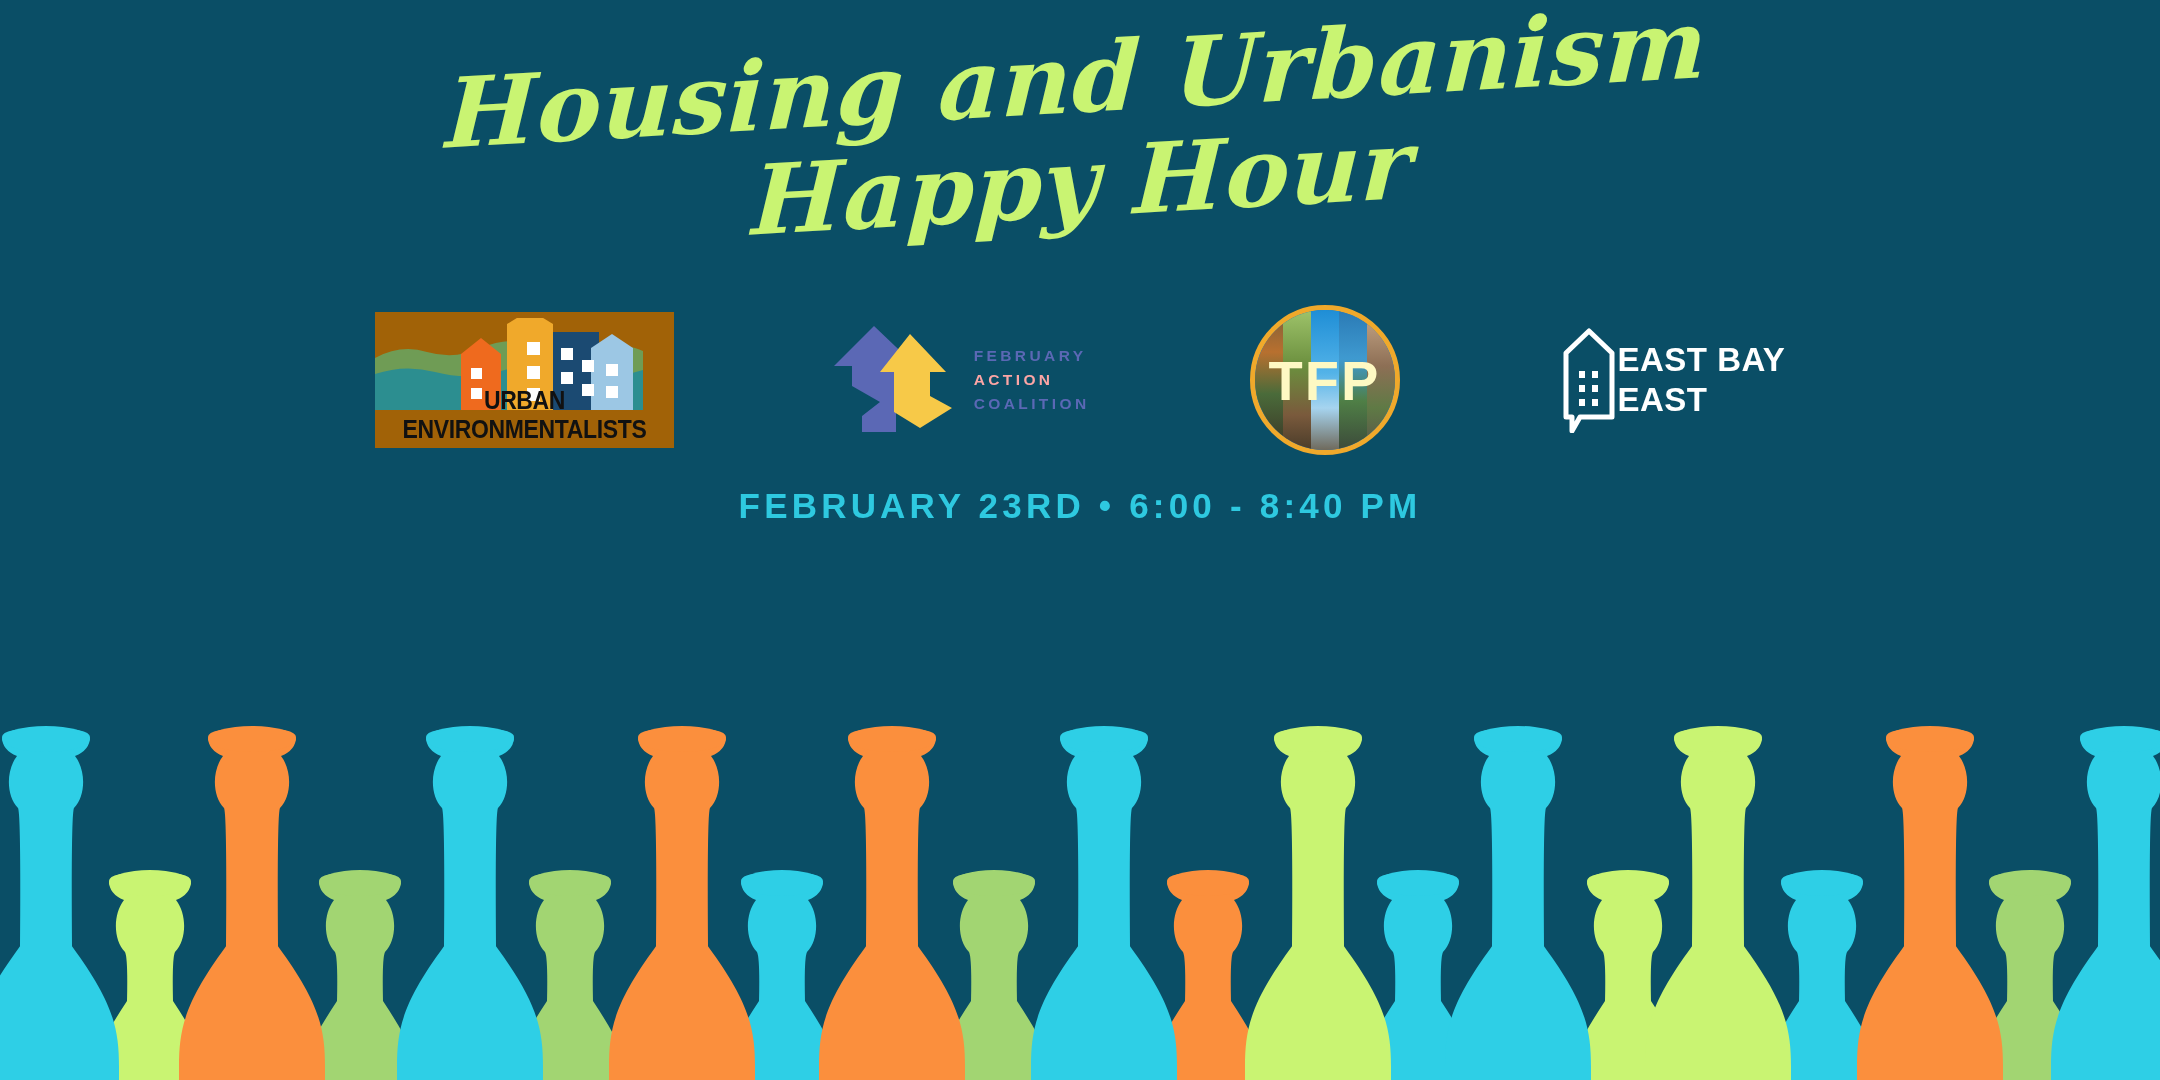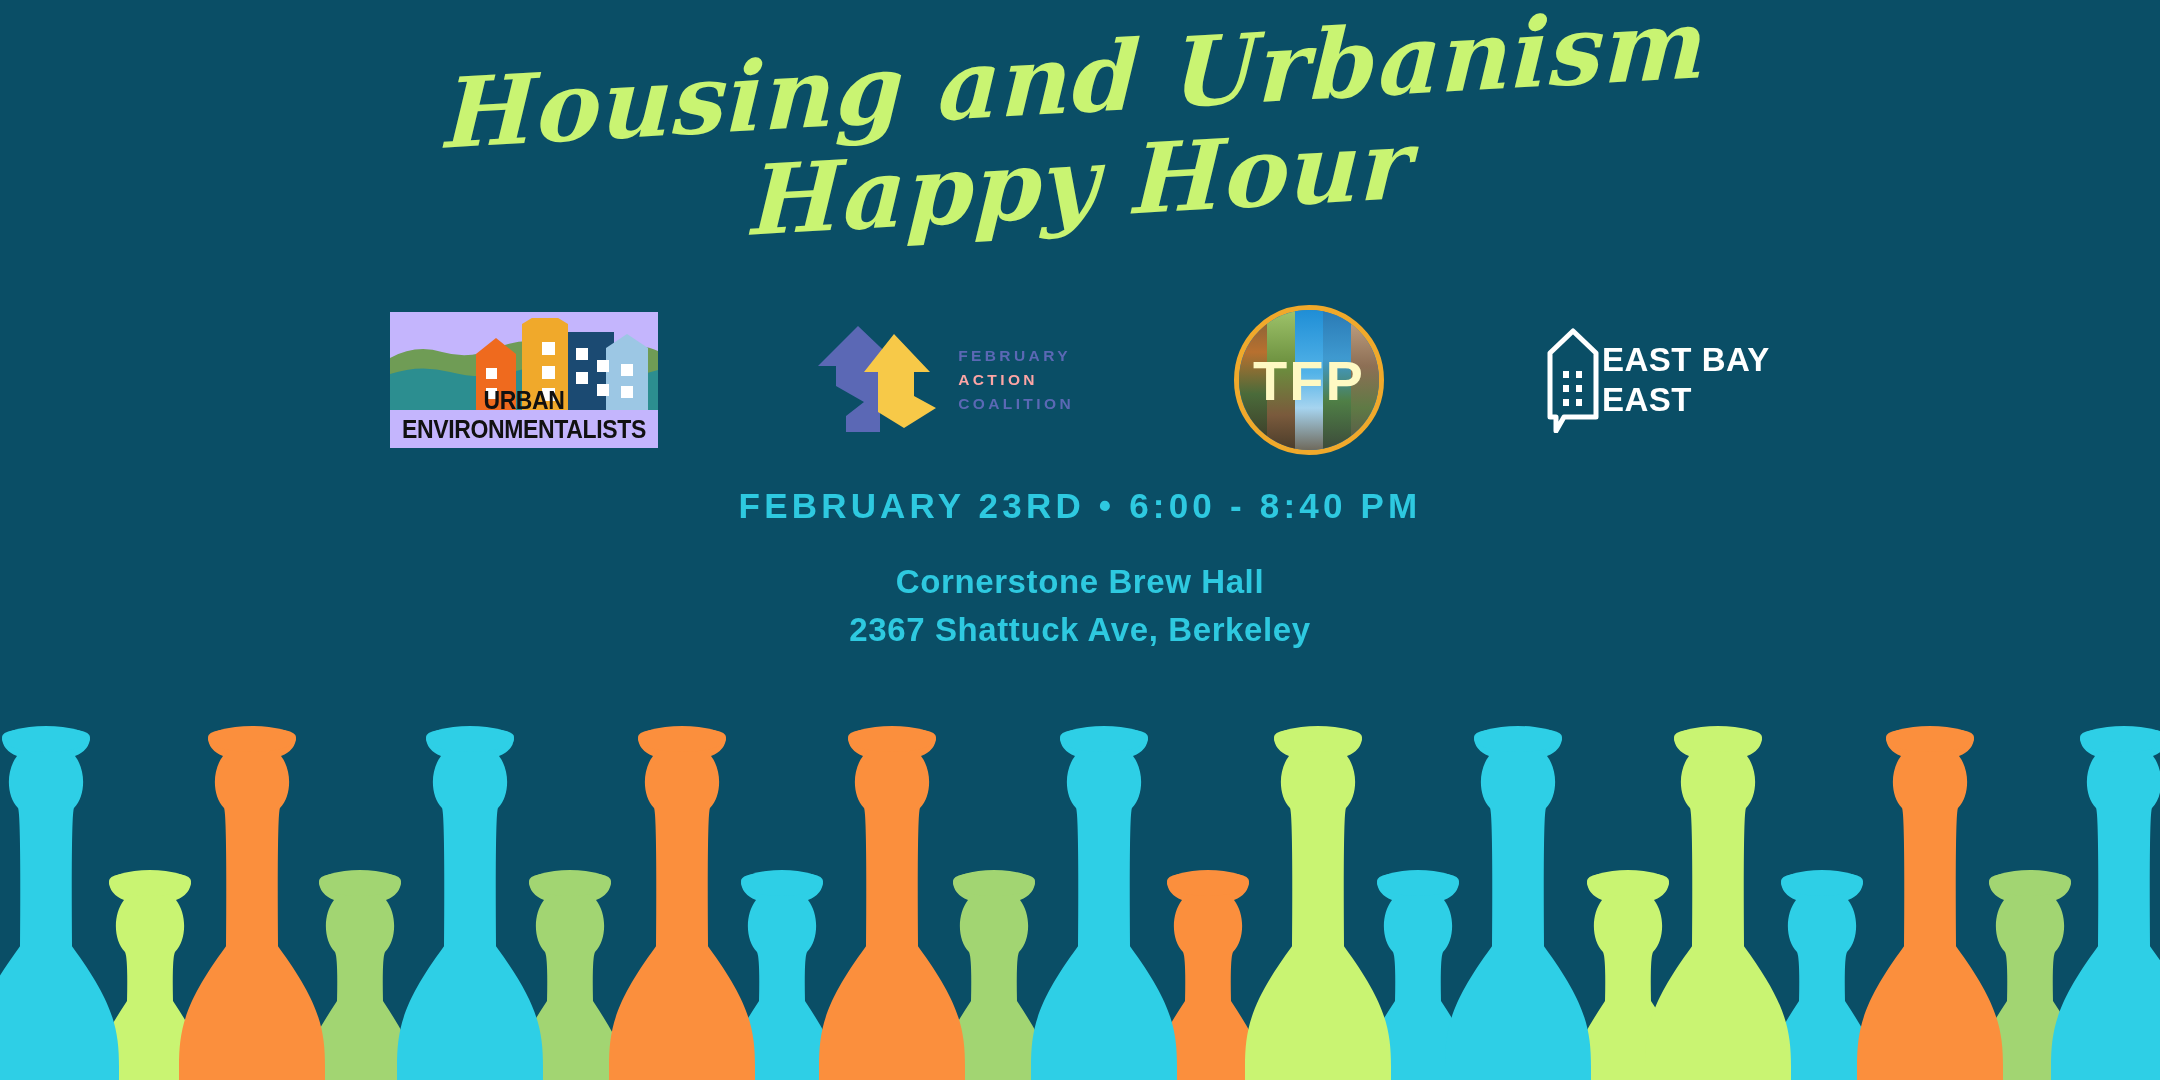--- a/index.html
+++ b/index.html
@@ -49,24 +49,25 @@
     display: flex;
     justify-content: center;
     align-items: center;
     gap: 160px;
   }
 
   
   .ue-logo {
     width: 268px;
     height: 136px;
-    background: #c4b5fd;
+    background: #a16207;
     position: relative;
     overflow: hidden;
     flex: none;
+    padding-left: 31px;
   }
   .ue-scene { position: absolute; left: 0; top: 6px; width: 100%; height: 92px; overflow: hidden; }
   .ue-wordmark {
     position: absolute;
     left: 0; bottom: 4px; width: 100%;
     text-align: center;
     color: #111111;
     font-family: "Liberation Sans Narrow", "Liberation Sans", sans-serif;
     font-weight: 700;
     font-size: 25px;
@@ -220,24 +221,20 @@
       </svg>
       <div class="eby-text">
         <div>EAST BAY</div>
         <div>EAST</div>
       </div>
     </div>
 
   </div>
 
   <div class="date-line">FEBRUARY 23RD • 6:00 - 8:40 PM</div>
-  <div class="venue">
-    <div>Cornerstone Brew Hall</div>
-    <div>2367 Shattuck Ave, Berkeley</div>
-  </div>
 
   <svg id="bottles" viewBox="0 0 2160 570" preserveAspectRatio="none">
       <g>
         <path d="M 109 371 Q 109 362 150 362 Q 191 362 191 371 Q 191 384 176 390 C 187 404 187 430 175 442 Q 172 448 173 490.96000000000004 C 210 546.96 216 572.96 216 610.96 L 216 570 L 84 570 L 84 610.96 C 84 572.96 90 546.96 127 490.96000000000004 Q 128 448 125 442 C 113 430 113 404 124 390 Q 109 384 109 371 Z" fill="#c9f472"></path>
         <ellipse cx="150" cy="373" rx="41" ry="13" fill="#c9f472"></ellipse>
       </g>
       <g>
         <path d="M 319 371 Q 319 362 360 362 Q 401 362 401 371 Q 401 384 386 390 C 397 404 397 430 385 442 Q 382 448 383 490.96000000000004 C 420 546.96 426 572.96 426 610.96 L 426 570 L 294 570 L 294 610.96 C 294 572.96 300 546.96 337 490.96000000000004 Q 338 448 335 442 C 323 430 323 404 334 390 Q 319 384 319 371 Z" fill="#a2d572"></path>
         <ellipse cx="360" cy="373" rx="41" ry="13" fill="#a2d572"></ellipse>
       </g>

